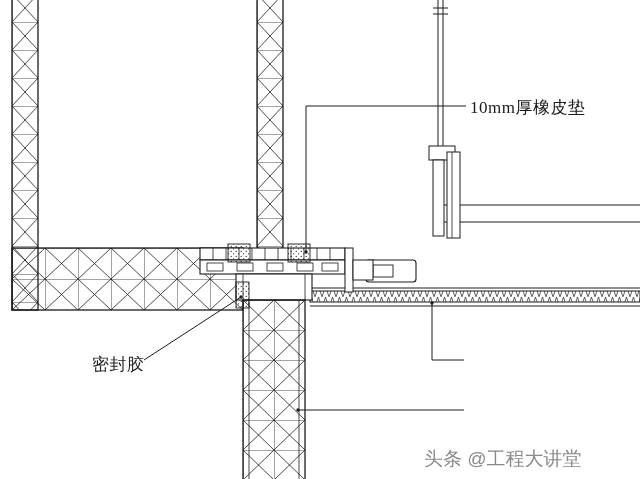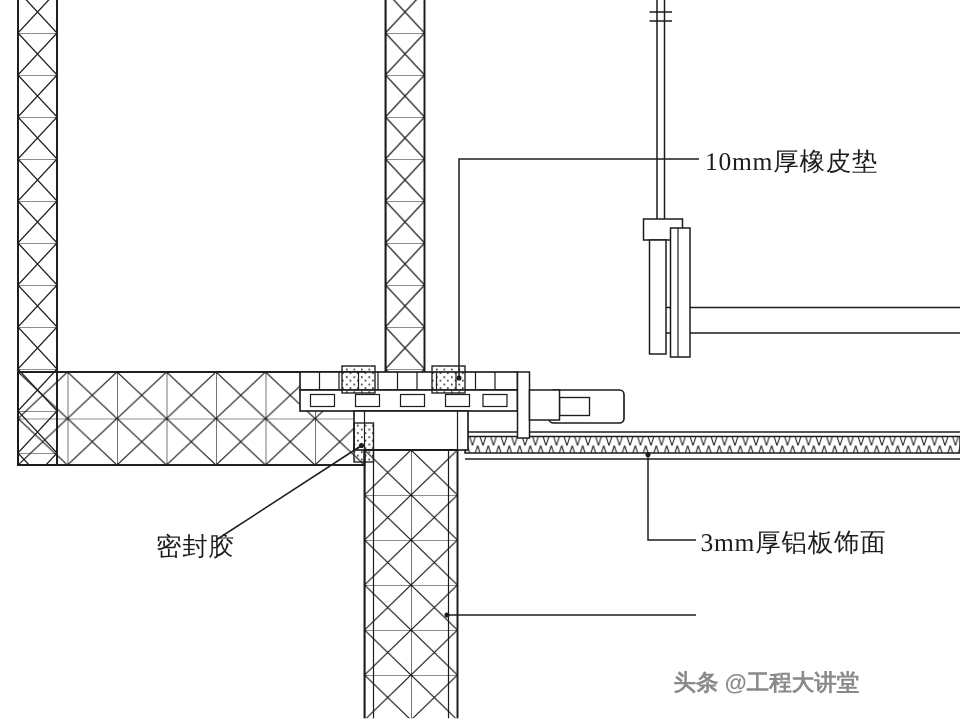--- a/index.html
+++ b/index.html
@@ -2,25 +2,25 @@
 <html><head>
 <meta charset="utf-8">
 <style>
   * { margin:0; padding:0; box-sizing:border-box; }
   html,body { background:#ffffff; }
   body { font-family:"Liberation Serif","DejaVu Serif",serif; }
   .stage { position:relative; width:640px; height:479px; background:#ffffff; overflow:hidden;padding-left:10px; }
   .stage svg { position:absolute; left:0; top:0; }
   .label { position:absolute; font-size:17px; color:#1c1c1c; letter-spacing:.5px; white-space:nowrap; }
   .label-rubber  { left:470px; top:96px; }
-  .label-sealant { left:104px;  top:353px;font-family:Liberation Mono, monospace; }
+  .label-sealant { left:92px;  top:353px;font-family:Liberation Mono, monospace; }
   .label-panel   { left:467px; top:350px; }
   .label-glass   { left:467px; top:400px; }
   .watermark { position:absolute; left:424px; top:446px; font-family:"Liberation Sans","DejaVu Sans",sans-serif;
-               font-size:15px; font-weight:700; color:#8a8a8a; white-space:nowrap;margin-left:25px; }
+               font-size:19px; font-weight:400; color:#8a8a8a; white-space:nowrap; }
 </style>
 </head>
 <body>
 
 <div class="stage">
 
   <svg width="640" height="479" viewBox="0 0 640 479">
     <defs>
       <pattern id="xhatchL" width="26" height="28" patternUnits="userSpaceOnUse" patternTransform="translate(12,-6)">
         <path d="M0 0H26 M0 0V28 M0 0L26 28 M26 0L0 28" stroke="#1c1c1c" stroke-width="0.8" fill="none"></path>
@@ -115,17 +115,16 @@
       <circle cx="241" cy="297" r="1.7" fill="#1c1c1c"></circle>
       <polyline points="464,360 432,360 432,303" fill="none" stroke="#1c1c1c" stroke-width="1"></polyline>
       <circle cx="432" cy="303" r="1.7" fill="#1c1c1c"></circle>
       <line x1="464" y1="410" x2="298" y2="410" stroke="#1c1c1c" stroke-width="1"></line>
       <circle cx="298" cy="410" r="1.7" fill="#1c1c1c"></circle>
     </g>
   </svg>
 
   <div class="label label-rubber">10mm厚橡皮垫</div>
   <div class="label label-sealant">密封胶</div>
-  <div class="label label-panel">3mm厚铝板饰面</div>
 
   <div class="watermark" style="color: rgb(138, 138, 138);">头条 @工程大讲堂</div>
 
 </div>
 
 </body></html>

